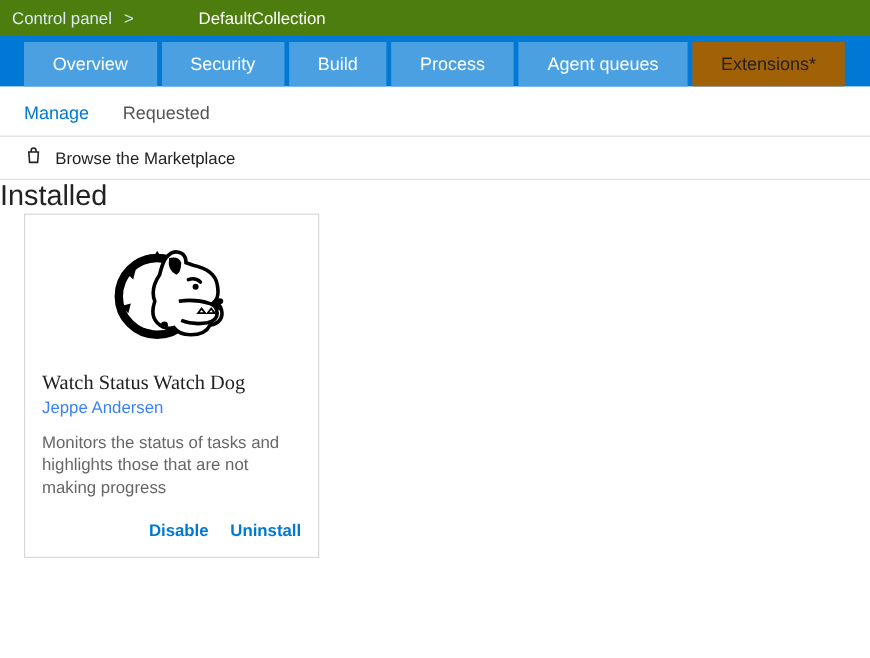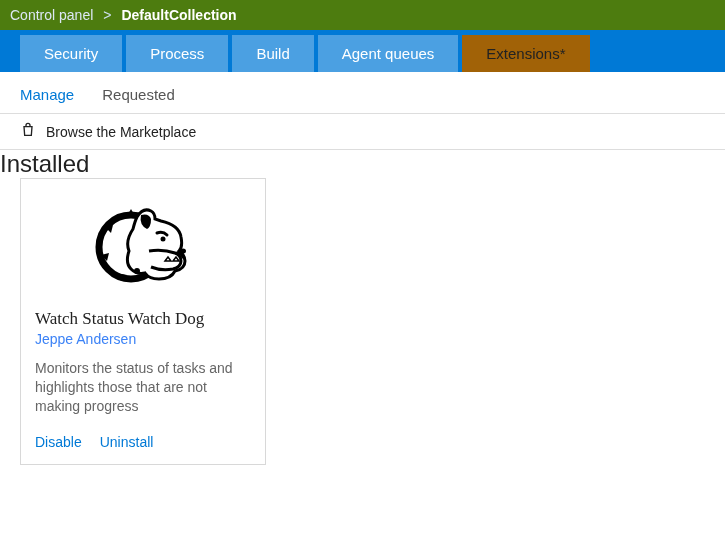--- a/index.html
+++ b/index.html
@@ -1,53 +1,54 @@
 <!DOCTYPE html>
 <html><head>
   <meta charset="utf-8">
   <style>
     * { box-sizing: border-box; margin: 0; padding: 0; }
     body { font-family: "Segoe UI", -apple-system, Helvetica, Arial, sans-serif; font-size: 14px; color: #333; background: #fff; width: 725px; }
     .top-bar { background: #4d7c0f; height: 30px; display: flex; align-items: center; padding: 0 10px; color: #dce8f4; font-size: 14px; }
     .breadcrumb-link { color: #dce8f4; text-decoration: none; cursor: pointer; }
     .breadcrumb-sep { margin: 0 10px; color: #cfe2f3; }
-    .breadcrumb-current { font-weight: 700; color: #fff; }
+    .breadcrumb-current { font-weight: 400; color: #fff; margin-left: 44px; }
     .tabs-row { background: #0079d6; display: flex; padding: 5px 0 0 20px; gap: 4px; }
     .tab { padding: 10px 24px; text-align: center; font-size: 15px; cursor: pointer; }
     .tab-inactive { background: #4ba0e2; color: #fff; }
     .tab-active { background: #a16207; color: #222; }
     .sub-tabs { display: flex; gap: 28px; padding: 14px 20px 10px 20px; font-size: 15px; }
     .sub-tab { cursor: pointer; color: #555; }
     .sub-tab-active { color: #0079d6; font-weight: 400; }
     .hr { border: none; border-top: 1px solid #ddd; margin: 0; }
     .marketplace-row { display: flex; align-items: center; gap: 10px; padding: 8px 20px; font-size: 14px; color: #222; cursor: pointer; }
     .marketplace-row svg { width: 16px; height: 16px; }
     .section-title { font-size: 24px; font-weight: 400; color: #222; }
     .cards { padding: 0 20px 20px 20px; }
     .card { width: 246px; border: 1px solid #d8d8d8; padding: 18px 14px 14px 14px; }
     .card-img { display: flex; justify-content: center; margin-bottom: 16px; }
     .card-title { font-family: Georgia, 'Times New Roman', serif; font-size: 17px; color: #222; margin-bottom: 2px; }
     .card-author { font-size: 14px; color: #3b82f6; margin-bottom: 12px; }
     .card-desc { font-size: 14px; color: #666; line-height: 1.35; margin-bottom: 18px; }
-    .card-actions { display: flex; justify-content: flex-start; gap: 18px; }
+    .card-actions { display: flex; justify-content: flex-end; gap: 18px; font-weight: bold; }
     .card-action { color: #0079d6; cursor: pointer; font-size: 14px; }
   </style>
 </head>
 <body>
 
 <div class="top-bar">
   <a class="breadcrumb-link">Control panel</a>
   <span class="breadcrumb-sep">&gt;</span>
   <span class="breadcrumb-current">DefaultCollection</span>
 </div>
 
 <div class="tabs-row">
+  <div class="tab tab-inactive">Overview</div>
   <div class="tab tab-inactive">Security</div>
+  <div class="tab tab-inactive">Build</div>
   <div class="tab tab-inactive">Process</div>
-  <div class="tab tab-inactive">Build</div>
   <div class="tab tab-inactive">Agent queues</div>
   <div class="tab tab-active">Extensions*</div>
 </div>
 
 <div class="sub-tabs">
   <span class="sub-tab sub-tab-active">Manage</span>
   <span class="sub-tab">Requested</span>
 </div>
 
 <hr class="hr">

